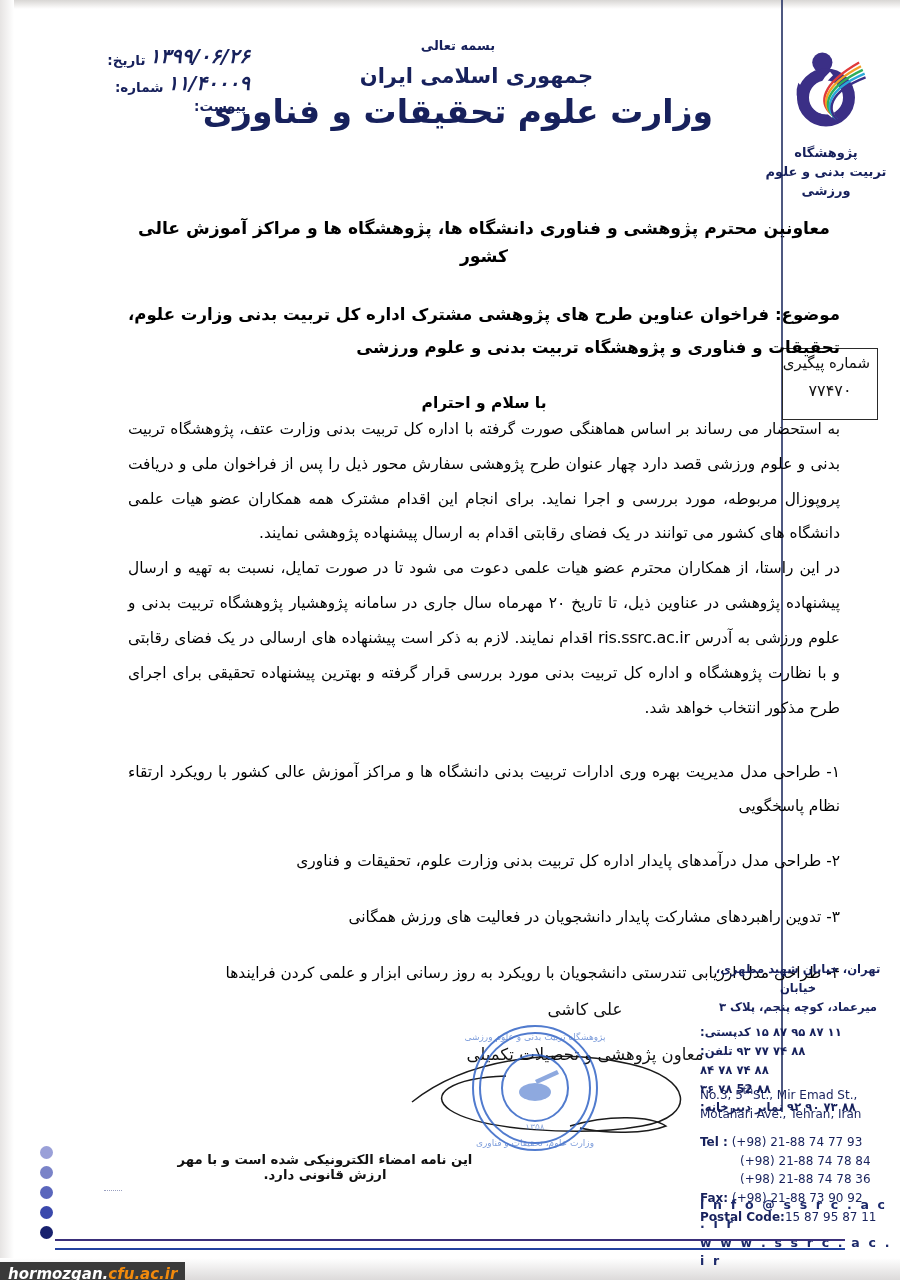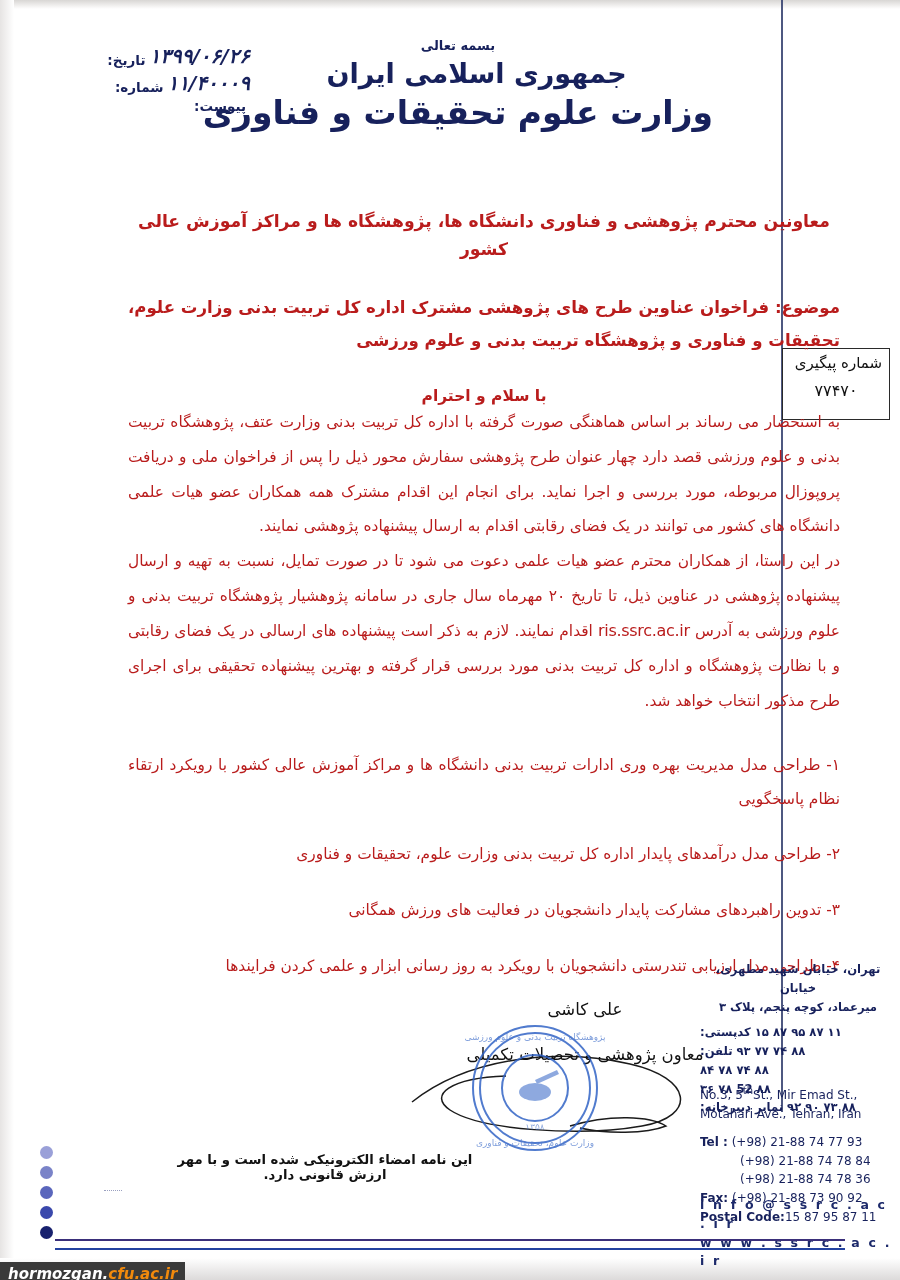--- a/index.html
+++ b/index.html
@@ -33,48 +33,48 @@
   .daterow .lab{font-size:13.5px;margin-right:4px;order:2;}
   .daterow .dots{flex:1;border-bottom:1.5px dotted #9aa0c0;
     margin:0 4px 4px 4px;order:1;min-width:18px;}
   .daterow .val{font-size:20px;letter-spacing:1px;order:0;direction:ltr;
     unicode-bidi:bidi-override;font-style:italic;}
   .daterow.empty .val{min-width:0;}
 
   
   .head-center{position:absolute;left:16px;right:0;top:38px;text-align:center;color:#17215c;}
   .besmeh{font-size:13px;font-weight:bold;letter-spacing:.3px;}
-  .org1{font-size:27px;font-weight:bold;margin-top:5px;letter-spacing:-.4px;padding-left:37px;}
+  .org1{font-size:21px;font-weight:bold;margin-top:11px;letter-spacing:-.4px;padding-left:37px;}
   .org2{font-size:33px;font-weight:bold;margin-top:4px;letter-spacing:-.4px;}
 
   
   .logo-wrap{position:absolute;left:760px;top:46px;width:132px;text-align:center;}
   .logo-mark{width:92px;height:92px;margin:0 auto;}
   .logo-cap{margin-top:6px;color:#17215c;font-weight:bold;font-size:13px;line-height:1.45;}
 
   
-  .body{position:absolute;right:60px;top:208px;width:712px;color:#b91c1c;
+  .body{position:absolute;right:60px;top:215px;width:712px;color:#000000;
     direction:rtl;text-align:justify;}
   .addressee{font-size:17.2px;font-weight:bold;text-align:center;
     line-height:1.6;letter-spacing:-.2px;}
   .subject{font-size:16.6px;font-weight:bold;margin-top:28px;line-height:2.0;
     text-align:justify;text-align-last:right;letter-spacing:-.2px;}
   .salam{font-size:15.5px;font-weight:bold;text-align:center;margin-top:30px;}
   p.para{font-size:15.4px;line-height:2.25;margin:0;text-align:justify;
     text-align-last:right;}
   .p1{margin-top:30px;}
   .p2{margin-top:33px;}
   .url-inline{font-family:"DejaVu Sans","Liberation Sans",sans-serif;
     direction:ltr;unicode-bidi:embed;font-size:16px;letter-spacing:-.3px;}
   ol.items{list-style:none;margin:0;padding:0;margin-top:30px;}
   ol.items li{font-size:15.4px;line-height:2.2;margin-bottom:22px;
     text-align:justify;text-align-last:right;}
 
   
-  .track{position:absolute;left:782px;top:348px;width:108px;height:72px;
+  .track{position:absolute;left:782px;top:348px;width:96px;height:72px;
     border:1.6px solid #2a2a2a;box-sizing:border-box;
     padding:5px 7px 0 7px;color:#111;direction:rtl;}
   .track .t1{font-size:15px;white-space:nowrap;}
   .track .t2{font-size:16px;text-align:center;margin-top:9px;letter-spacing:1px;}
 
   
   .sig{position:absolute;right:150px;top:1000px;width:330px;text-align:center;
     color:#111;direction:rtl;z-index:3;}
   .sig .name{font-size:16.5px;}
   .sig .role{font-size:16.5px;margin-top:26px;}
@@ -141,20 +141,40 @@
       <span class="lab">پیوست:</span>
     </div>
   </div>
 
   <div class="head-center">
     <div class="besmeh">بسمه تعالی</div>
     <div class="org1">جمهوری اسلامی ایران</div>
     <div class="org2">وزارت علوم تحقیقات و فناوری</div>
   </div>
 
+  <div class="logo-wrap">
+    <div class="logo-mark">
+      <svg viewBox="0 0 100 100" width="92" height="92" aria-hidden="true">
+        <circle cx="46" cy="18" r="11" fill="#3b2f86"></circle>
+        <path d="M20 40 a30 30 0 1 0 58 10 a26 26 0 0 1 -52 -2 Z" fill="#3b2f86"></path>
+        <path d="M22 44 a28 28 0 0 0 56 4 a28 28 0 0 1 -56 -4 Z" fill="#3b2f86"></path>
+        <circle cx="50" cy="56" r="25" fill="none" stroke="#3b2f86" stroke-width="13"></circle>
+        <path d="M58 76 C40 64 40 44 56 30" fill="none" stroke="#ffffff" stroke-width="5"></path>
+        <path d="M56 74 C42 62 44 42 86 18" fill="none" stroke="#e03a3a" stroke-width="2.6"></path>
+        <path d="M58 76 C44 64 46 44 88 22" fill="none" stroke="#f2a024" stroke-width="2.6"></path>
+        <path d="M60 78 C46 66 48 46 90 26" fill="none" stroke="#2fae5a" stroke-width="2.6"></path>
+        <path d="M62 80 C48 68 50 48 92 30" fill="none" stroke="#2aa8d8" stroke-width="2.6"></path>
+        <path d="M64 82 C50 70 52 50 93 34" fill="none" stroke="#3b2f86" stroke-width="2.6"></path>
+      </svg>
+    </div>
+    <div class="logo-cap">
+      <div>پژوهشگاه</div>
+      <div>تربیت بدنی و علوم ورزشی</div>
+    </div>
+  </div>
 
   <div class="track">
     <div class="t1">شماره پیگیری</div>
     <div class="t2">۷۷۴۷۰</div>
   </div>
 
   <div class="body">
     <div class="addressee">معاونین محترم پژوهشی و فناوری دانشگاه ها، پژوهشگاه ها و مراکز آموزش عالی کشور</div>
     <div class="subject">موضوع: فراخوان عناوین طرح های پژوهشی مشترک اداره کل تربیت بدنی وزارت علوم، تحقیقات و فناوری و پژوهشگاه تربیت بدنی و علوم ورزشی</div>
     <div class="salam">با سلام و احترام</div>

